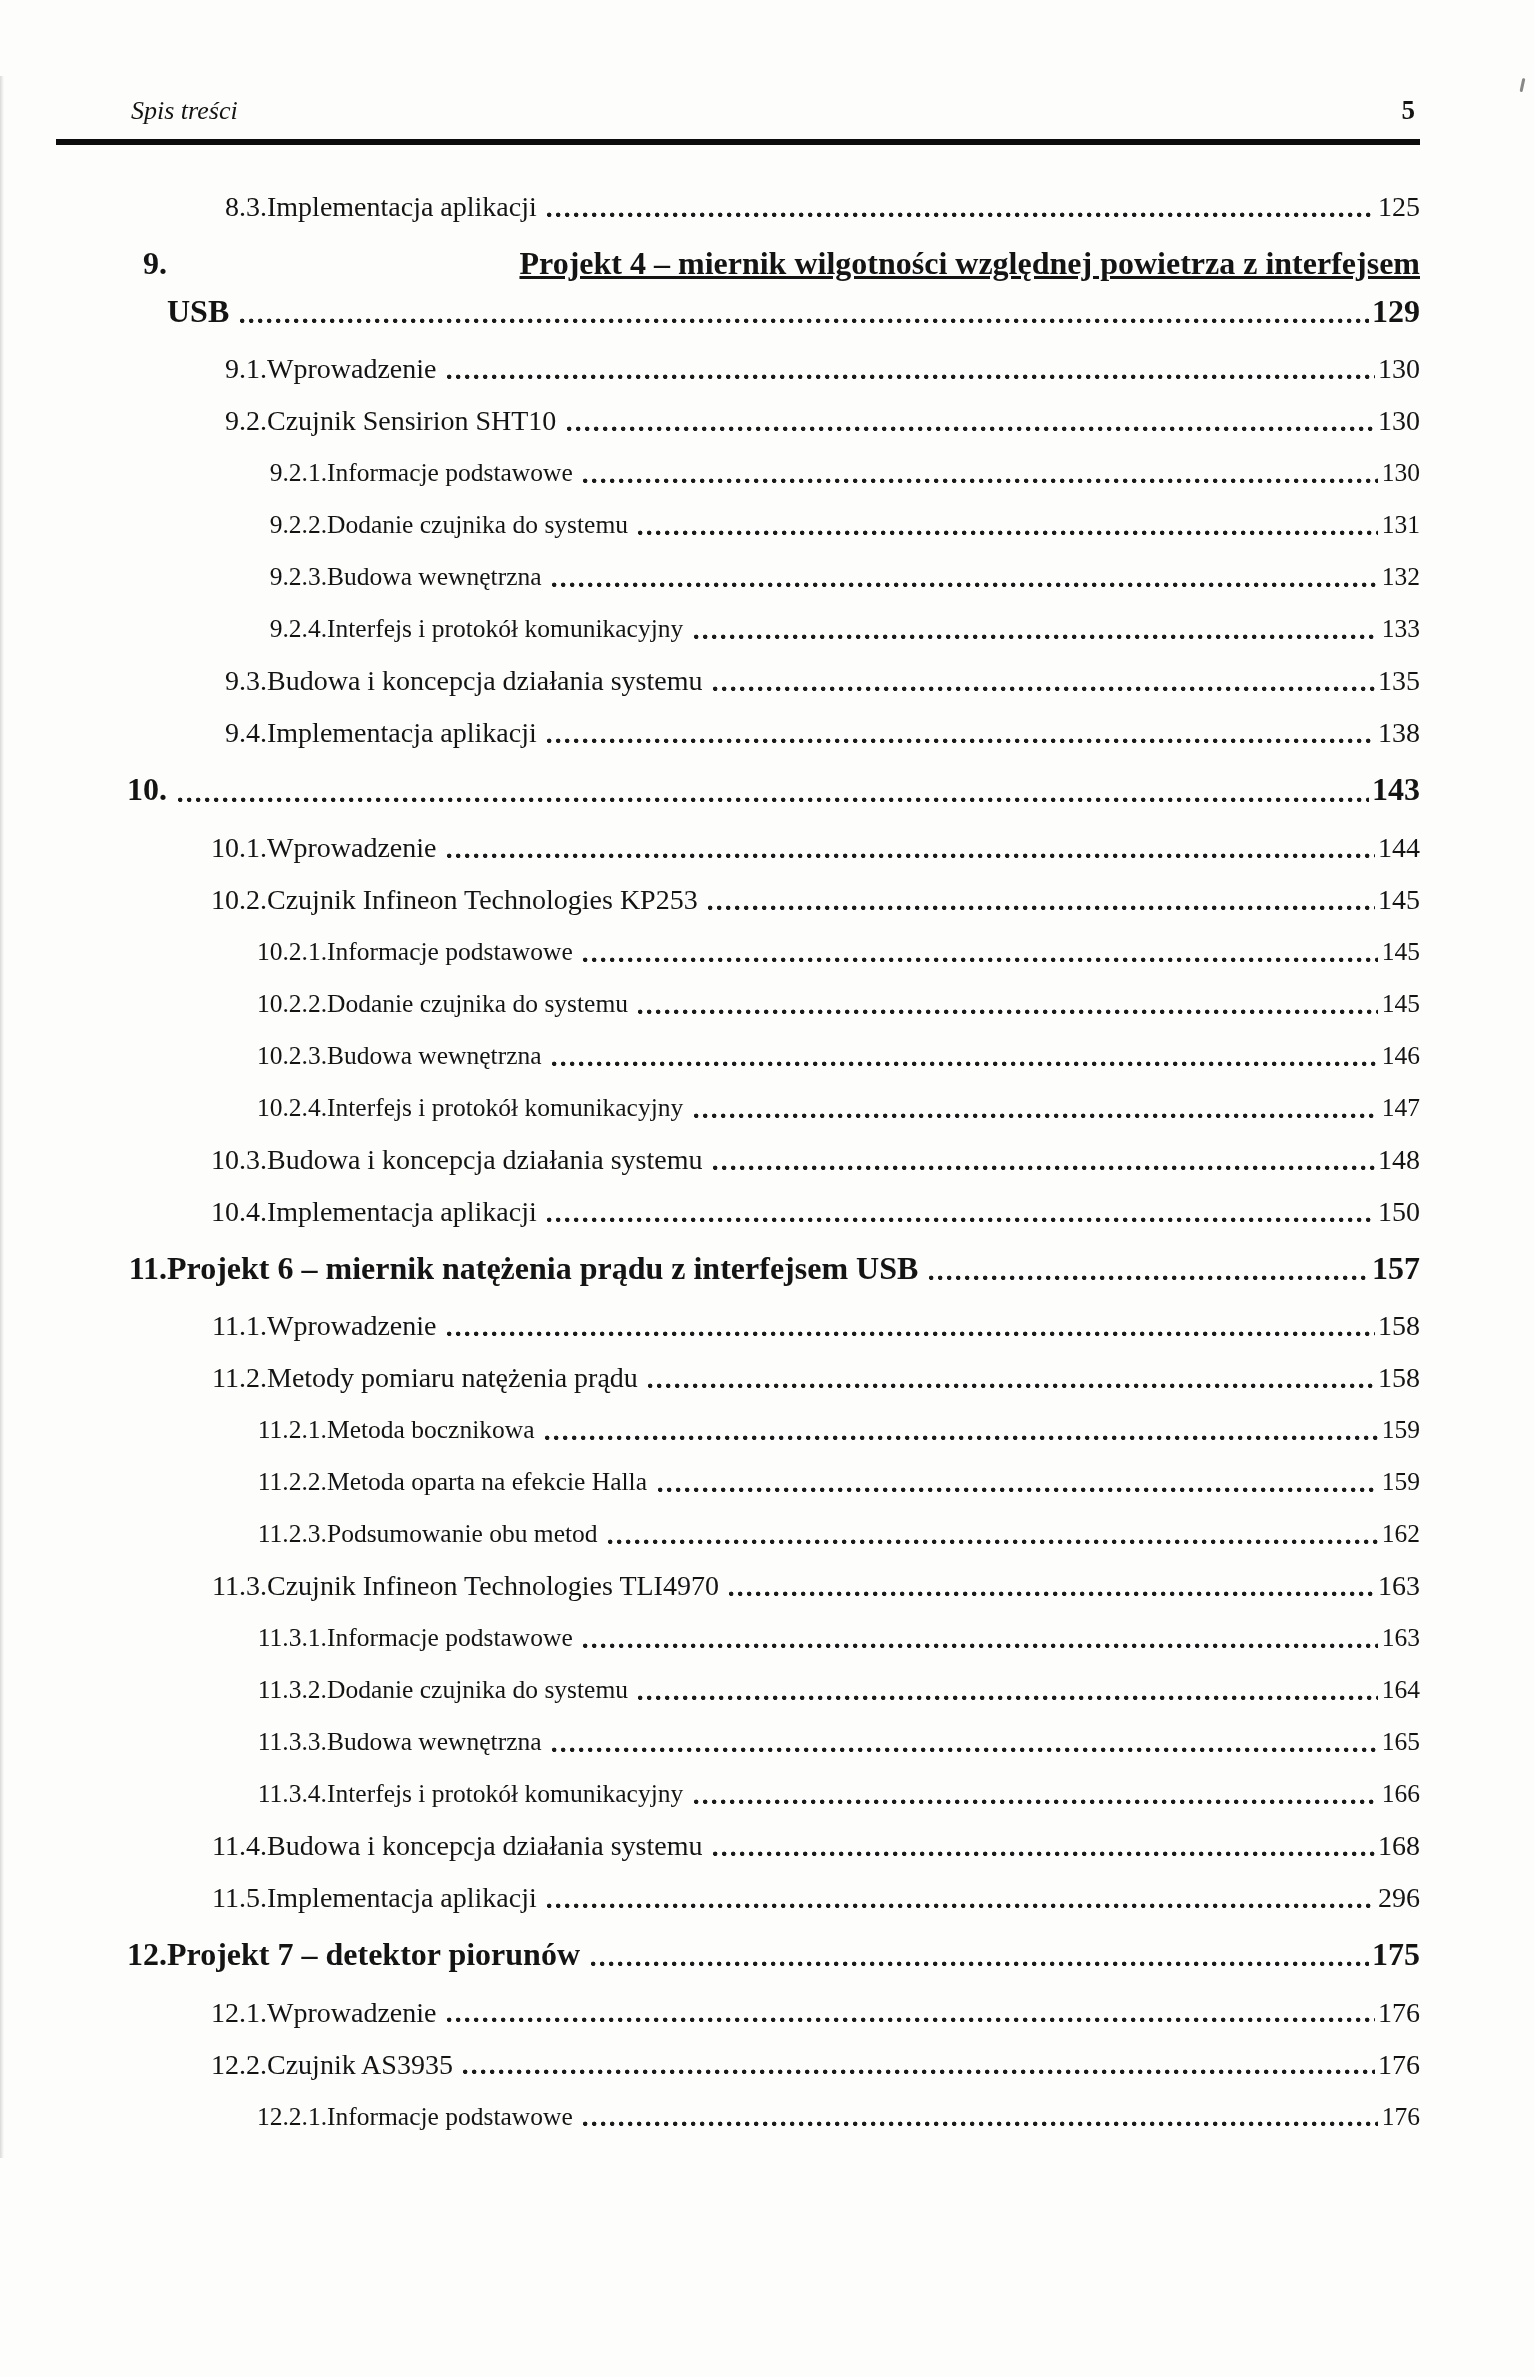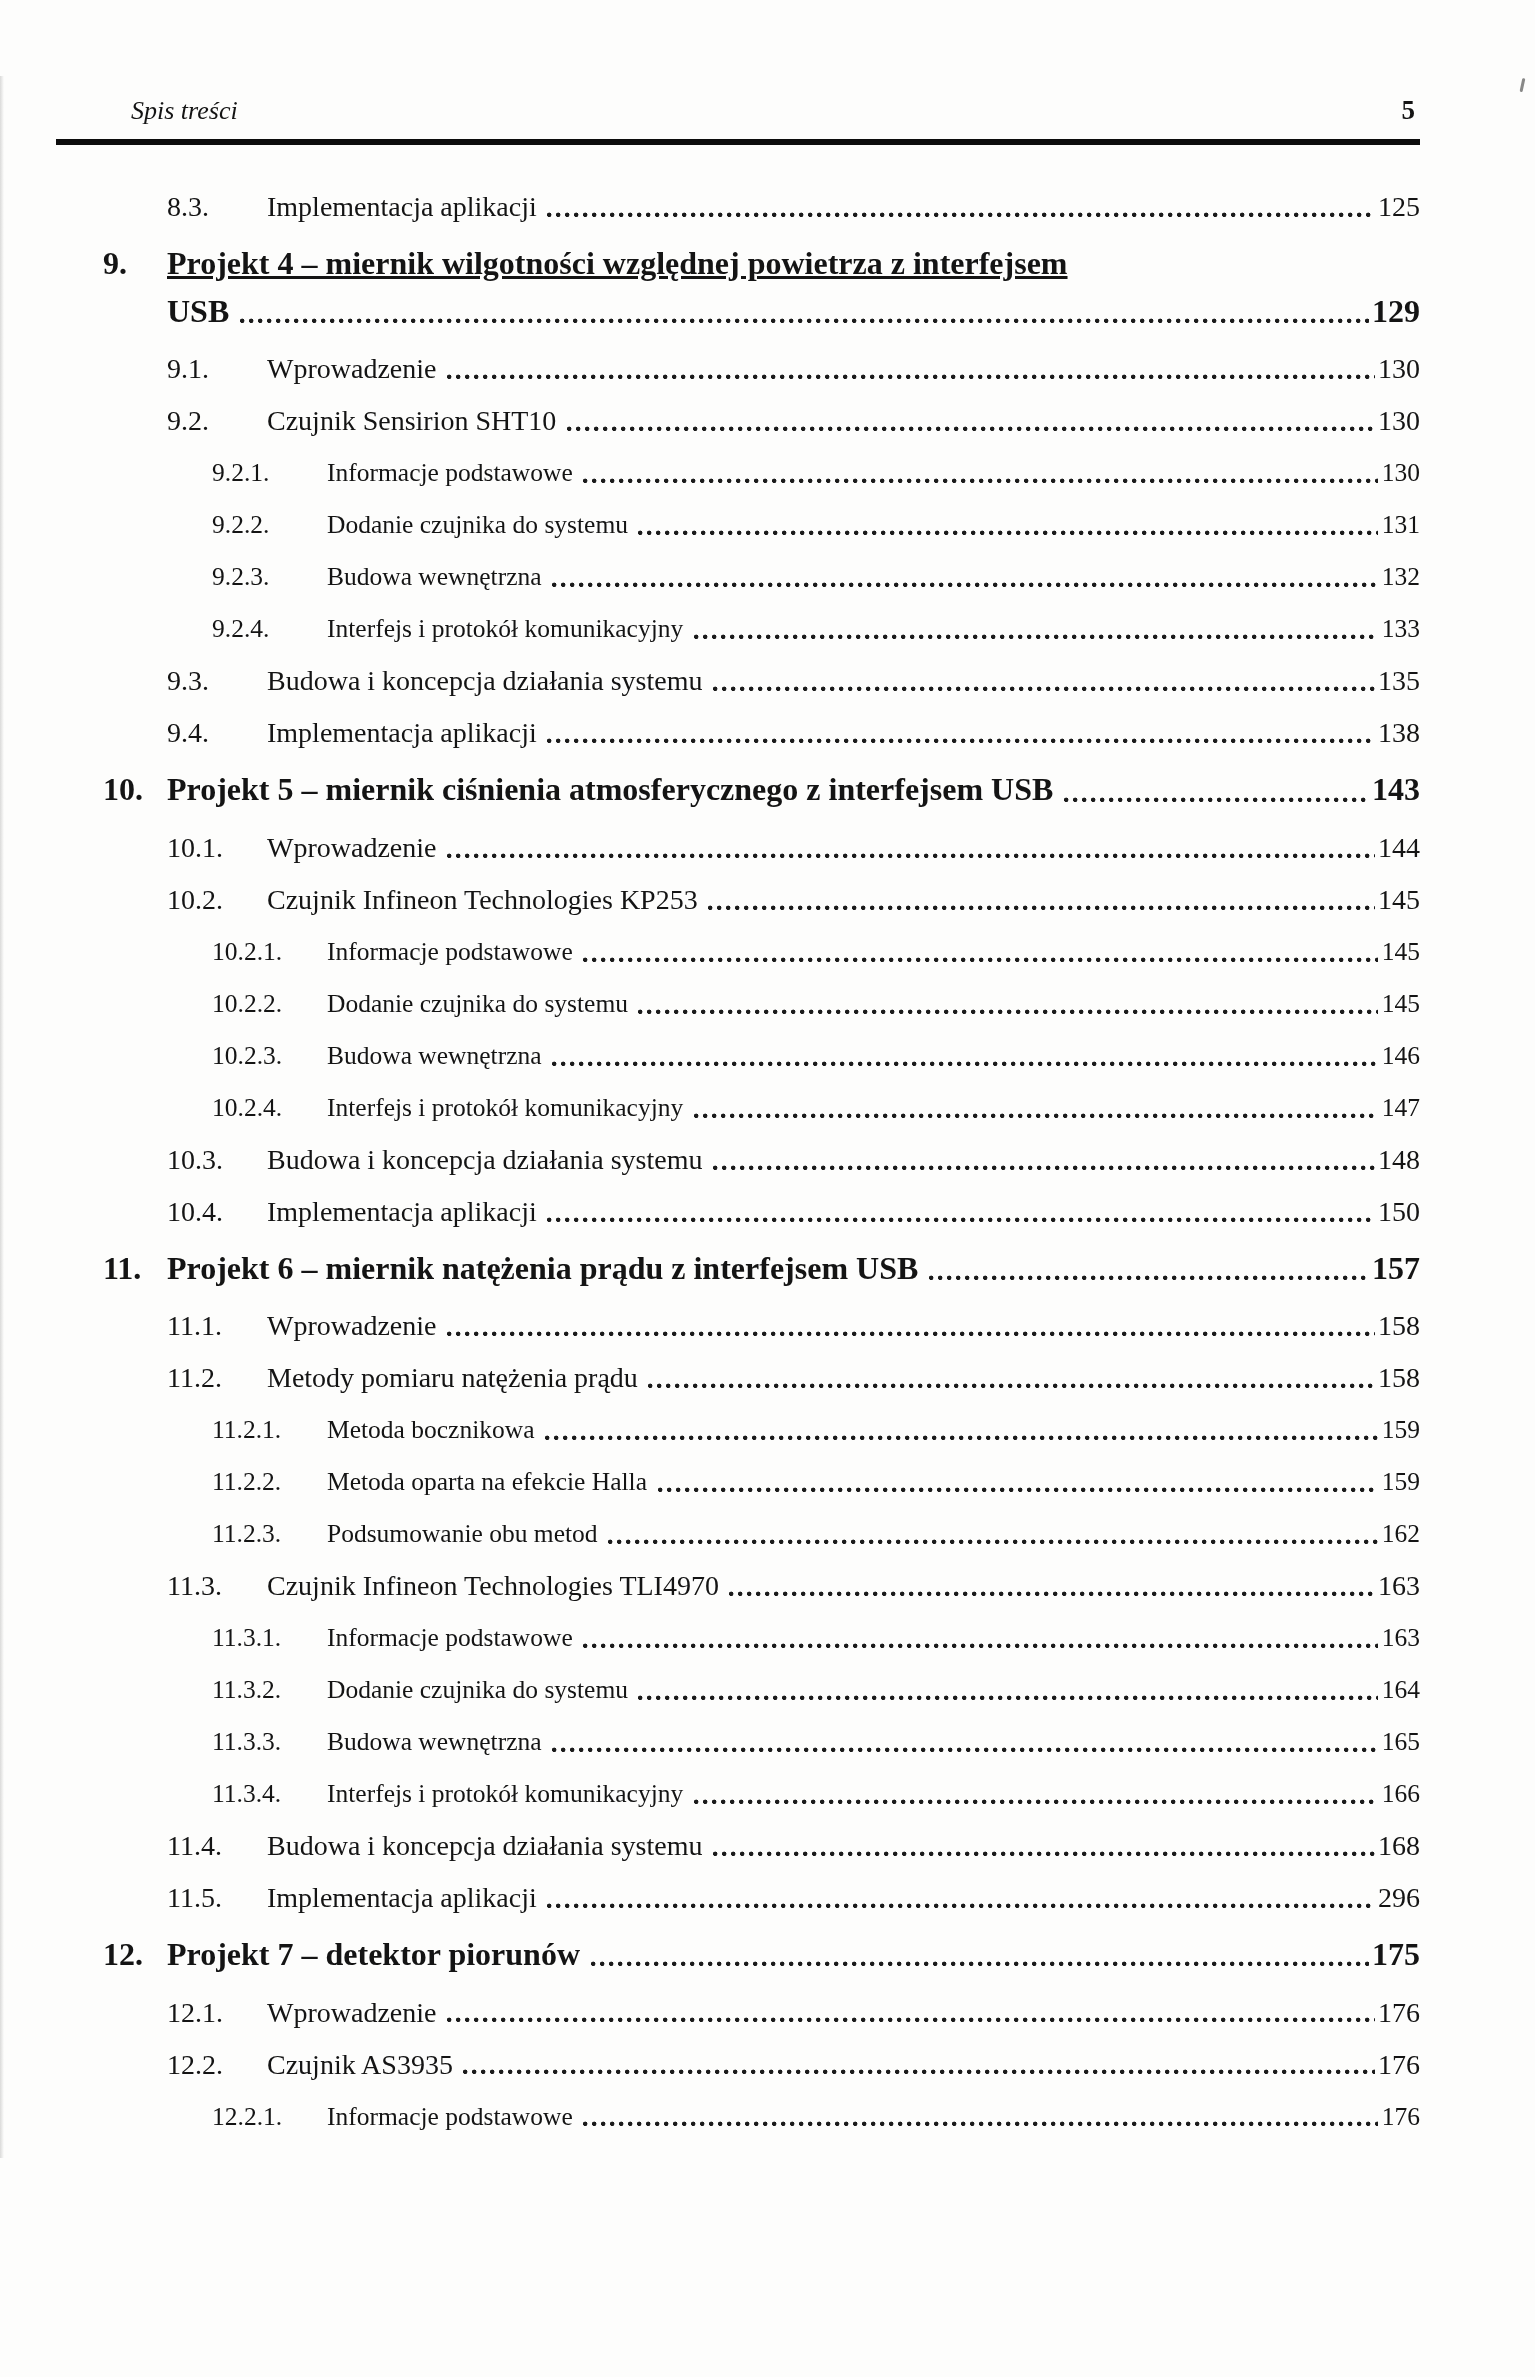--- a/index.html
+++ b/index.html
@@ -34,21 +34,21 @@
   .page-header .folio {
     font-weight: bold; font-size: 27px; line-height: 34px; margin-right: 5.1px;
   }
   .header-rule {
     position: absolute; top: 139px; left: -3.4px; width: calc(100% + 3.4px); height: 6px;
     background: #0d0d0d;
   }
   .toc {
     position: absolute; top: 190px; left: 0; width: 100%;
   }
-  .row { display: flex; align-items: baseline; }
+  .row { display: flex; align-items: baseline; text-align: right; }
   .r2, .r3 { margin-bottom: 18px; }
   .r2 { font-size: 28px; line-height: 34px; }
   .r3 { font-size: 25.5px; line-height: 34px; }
   .r1 { font-size: 32px; font-weight: bold; line-height: 42px; margin-top: 13.6px; margin-bottom: 20.4px; }
   .num { flex: 0 0 auto; }
   .r1 .num { margin-left: 44px; width: 64px; }
   .r2 .num { margin-left: 108px; width: 100px; }
   .r3 .num { margin-left: 153px; width: 115px; }
   .title { white-space: nowrap; }
   .dots {
@@ -138,21 +138,20 @@
         <span class="pgn">135</span>
       </div>
       <div class="row r2">
         <span class="num">9.4.</span>
         <span class="title">Implementacja aplikacji</span>
         <span class="dots"></span>
         <span class="pgn">138</span>
       </div>
       <div class="row r1">
         <span class="num">10.</span>
-        <span class="title">Projekt 5 – miernik ciśnienia atmosferycznego z interfejsem USB</span>
         <span class="dots"></span>
         <span class="pgn">143</span>
       </div>
       <div class="row r2">
         <span class="num">10.1.</span>
         <span class="title">Wprowadzenie</span>
         <span class="dots"></span>
         <span class="pgn">144</span>
       </div>
       <div class="row r2">

